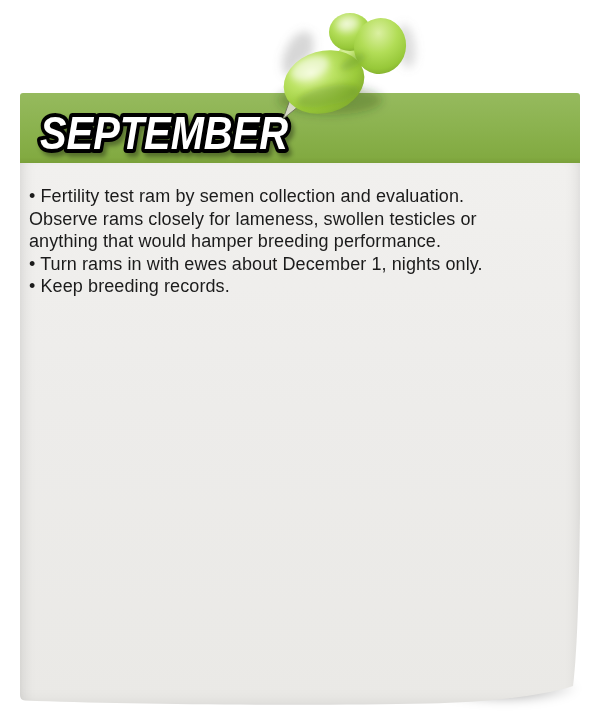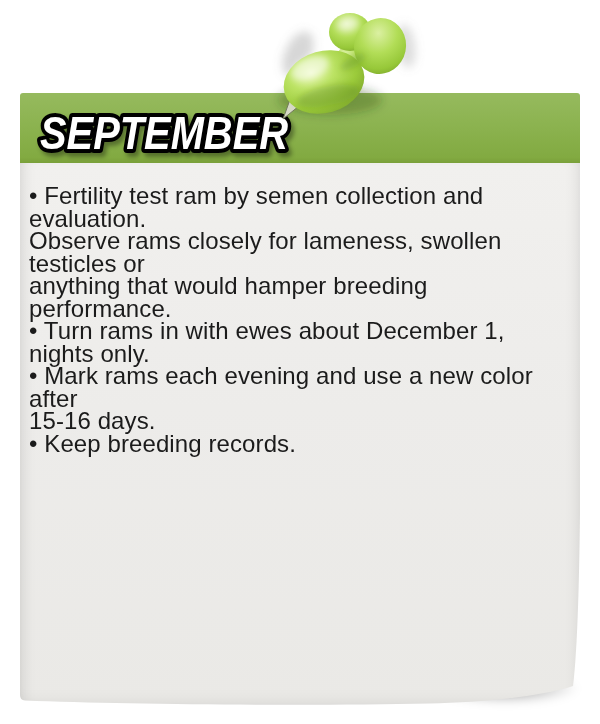--- a/index.html
+++ b/index.html
@@ -73,21 +73,21 @@
     box-sizing: border-box;
     padding: 22px 14px 0 9px;
     background: linear-gradient(180deg, #f1f0ee 0%, #edecea 45%, #eae9e6 100%);
     box-shadow: inset 12px 0 16px -12px rgba(0,0,0,0.15),
                 inset -12px 0 16px -12px rgba(0,0,0,0.12),
                 inset 0 -14px 18px -14px rgba(0,0,0,0.10);
   }
   .note-body p {
     margin: 0;
     white-space: pre-line;
-    font-size: 24px;
+    font-size: 18px;
     line-height: 22.5px;
     letter-spacing: 0.1px;
     color: #1b1b1b;
   }
 
   
   .pin {
     position: absolute;
     left: 258px;
     top: 2px;
@@ -109,22 +109,20 @@
       <svg class="title-svg" viewBox="0 0 310 62">
         <text x="4" y="47" textLength="248" lengthAdjust="spacingAndGlyphs">SEPTEMBER</text>
       </svg>
     </div>
 
     <div class="note-body">
       <p>• Fertility test ram by semen collection and evaluation.
 Observe rams closely for lameness, swollen testicles or
 anything that would hamper breeding performance.</p>
       <p>• Turn rams in with ewes about December 1, nights only.</p>
-      <p>• Mark rams each evening and use a new color after
-15-16 days.</p>
       <p>• Keep breeding records.</p>
     </div>
   </div>
 
   <svg class="pin" viewBox="0 0 160 135">
     <defs>
       <radialGradient id="gBase" cx="38%" cy="30%" r="80%">
         <stop offset="0" stop-color="#e8f7b4"></stop>
         <stop offset="0.35" stop-color="#bce364"></stop>
         <stop offset="0.7" stop-color="#9ccb3b"></stop>

